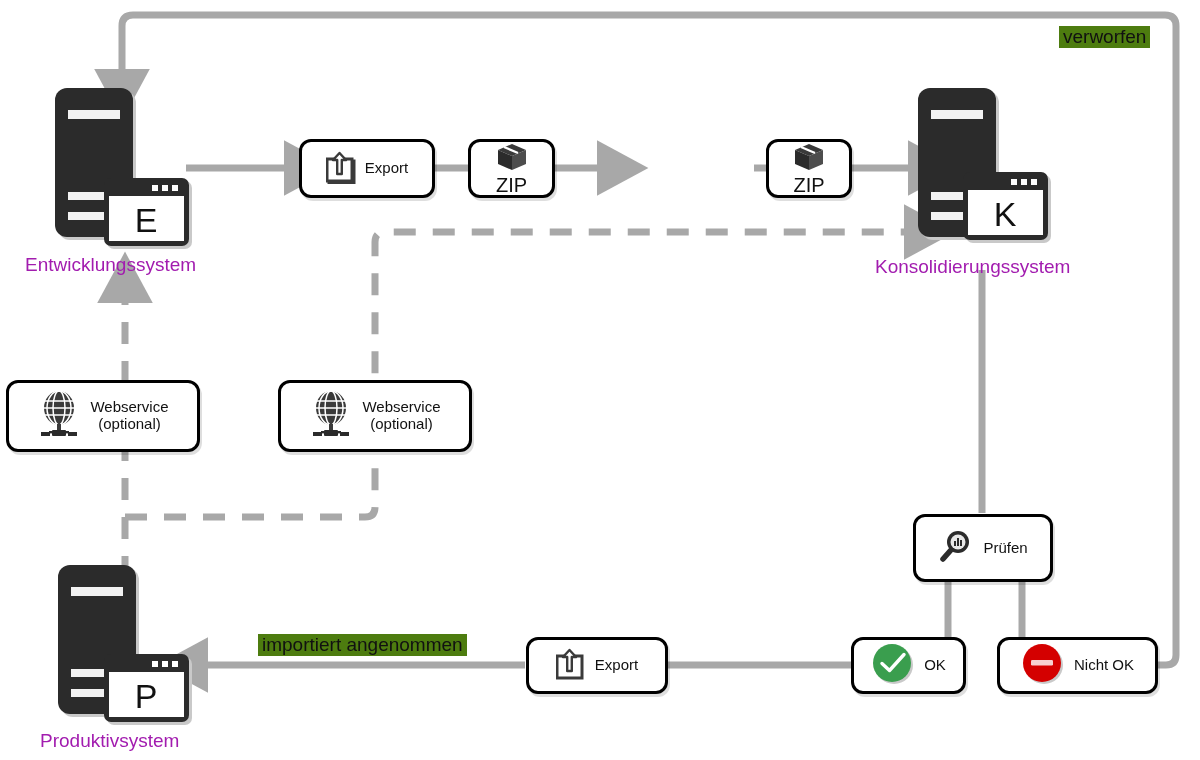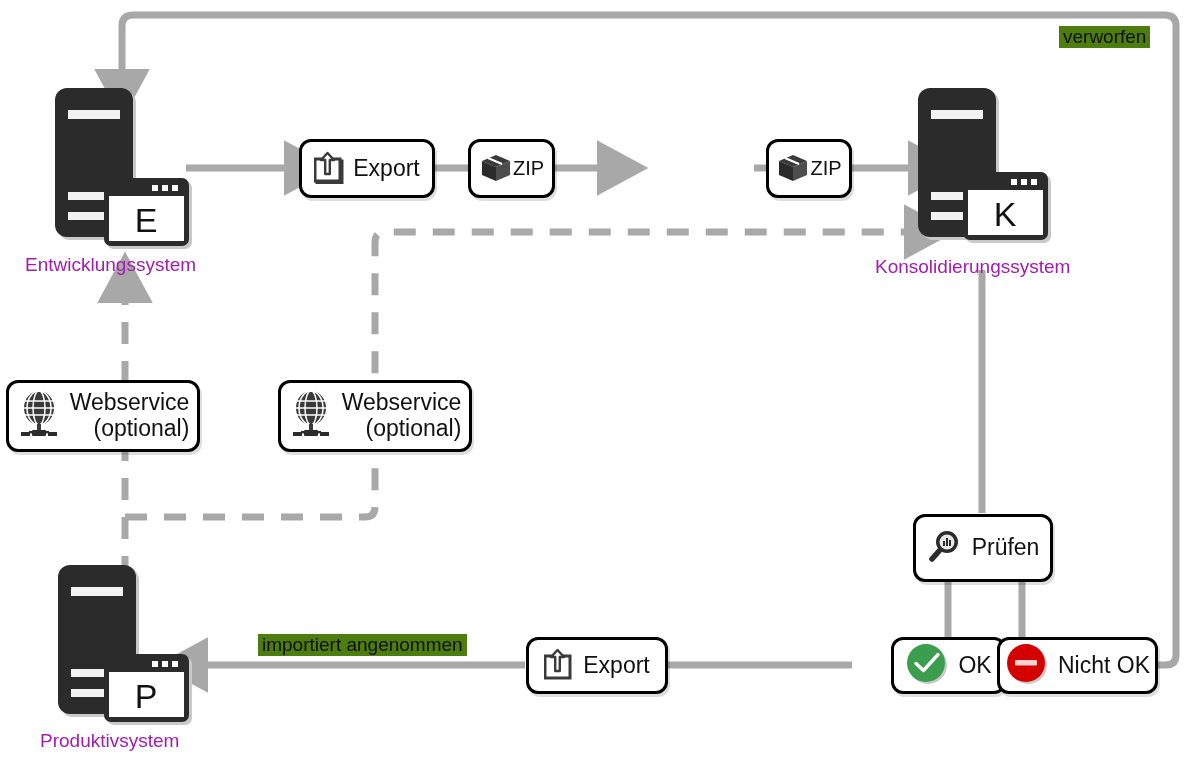--- a/index.html
+++ b/index.html
@@ -10,26 +10,26 @@
   }
   #stage{position:absolute;left:0;top:0;width:1200px;height:760px;}
   svg.layer{position:absolute;left:0;top:0;width:1200px;height:760px;}
 
   
   .box{
     position:absolute;background:#ffffff;border:3px solid #000000;
     border-radius:12px;display:flex;align-items:center;justify-content:center;
     box-sizing:border-box;box-shadow:2px 3px 0 rgba(0,0,0,.13);
   }
-  .box .lbl{font-size:23px;color:#111;white-space:nowrap;line-height:1.12;}
-  .box .lbl.two{text-align:right;}
+  .box .lbl{font-size:15px;color:#111;white-space:nowrap;line-height:1.12;}
+  .box .lbl.two{text-align:center;}
   .box-inner{display:flex;align-items:center;gap:9px;padding:0 12px;}
 
   
-  .zipbox .box-inner{gap:0;padding:4px 10px 2px;text-align:center;}
+  .zipbox .box-inner{flex-direction:column;gap:0;padding:4px 10px 2px;text-align:center;}
   .zipbox .lbl{font-size:20px;margin-top:-2px;}
 
   
   .syslabel{
     position:absolute;font-size:19px;color:#a21caf;white-space:nowrap;
   }
   .edgelabel{
     position:absolute;font-size:19px;color:#111;white-space:nowrap;
     background:#4d7c0f;padding:0 4px;
   }
@@ -267,21 +267,21 @@
             <rect x="19" y="10" width="2" height="8"></rect>
             <rect x="22" y="12" width="2" height="6"></rect>
           </g>
           <path d="M12.5,22.5 L5,31" stroke="#2b2b2b" stroke-width="5.5" stroke-linecap="round"></path>
         </svg>
       </span>
       <span class="lbl">Prüfen</span>
     </div>
   </div>
 
-  <div class="box" style="left:851px;top:637px;width:115px;height:57px;margin-left:40px;">
+  <div class="box" style="left:851px;top:637px;width:115px;height:57px;">
     <div class="box-inner">
       <span>
         <svg width="44" height="44" viewBox="0 0 44 44">
           <circle cx="23" cy="23" r="19" fill="#c9c9c9"></circle>
           <circle cx="21" cy="21" r="19" fill="#3a9e4e"></circle>
           <path d="M11,21.5 L18.5,28.5 L33,12.5" fill="none" stroke="#ffffff" stroke-width="3.4" stroke-linecap="round" stroke-linejoin="round"></path>
         </svg>
       </span>
       <span class="lbl">OK</span>
     </div>

